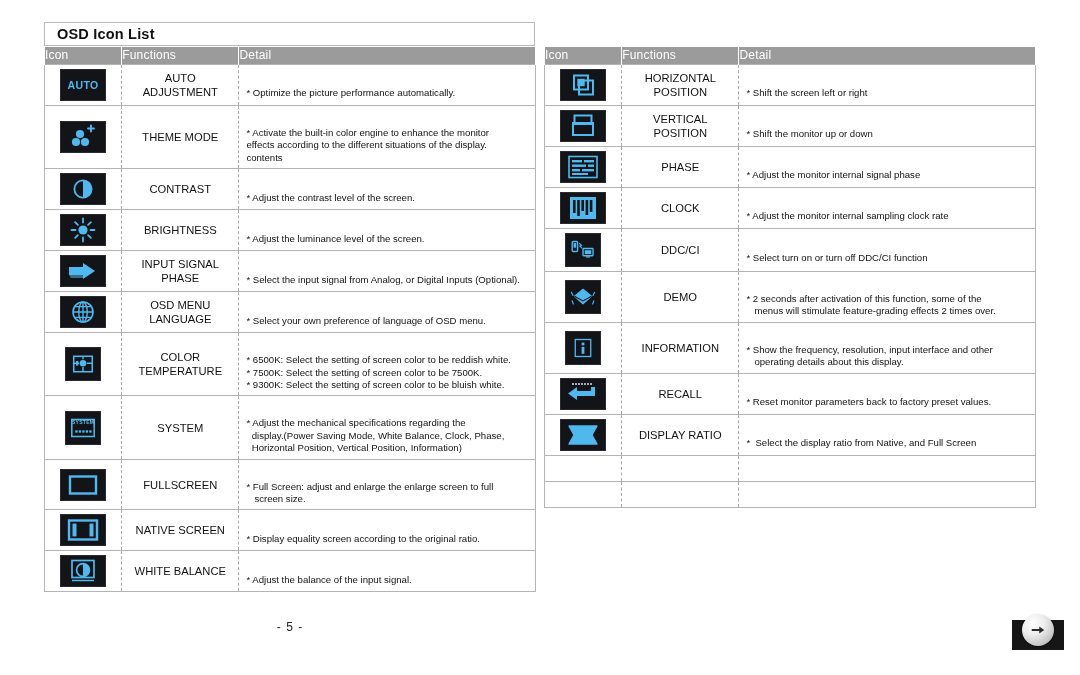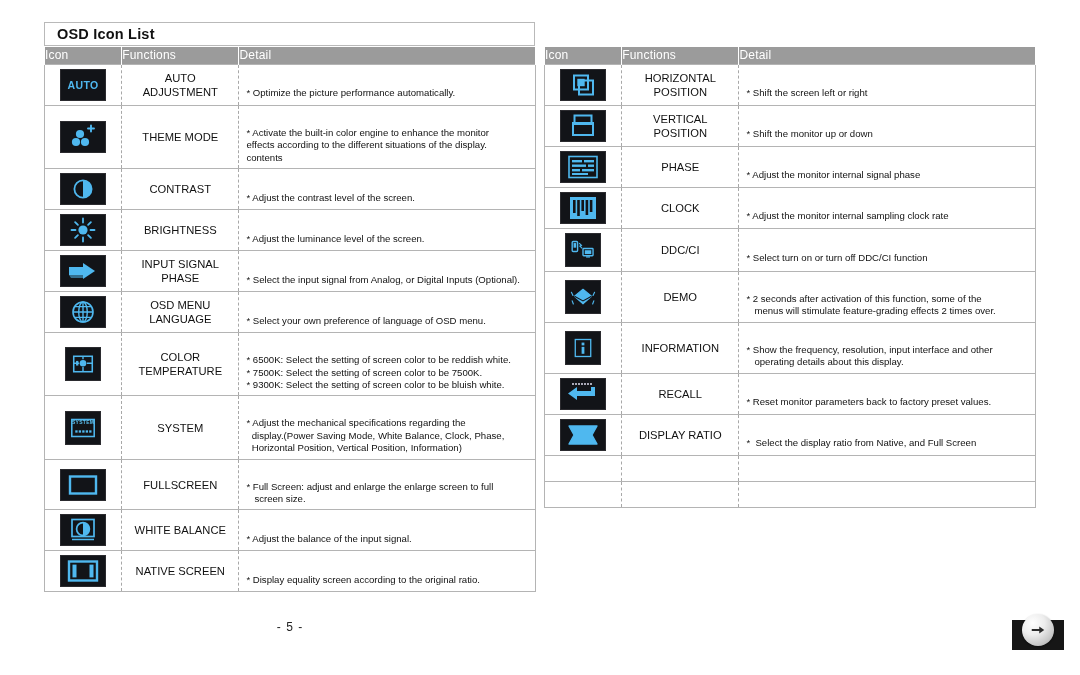--- a/index.html
+++ b/index.html
@@ -304,43 +304,43 @@
         <td class="cell-func">
           <div>FULLSCREEN</div>
         </td>
         <td class="cell-detail">
           <div class="line">* Full Screen: adjust and enlarge the enlarge screen to full</div>
           <div class="line">   screen size.</div>
         </td>
       </tr>
       <tr>
         <td class="cell-icon"><span class="ico"><svg viewBox="0 0 44 30" preserveAspectRatio="xMidYMid meet">
+              <rect x="8" y="5.5" width="28" height="19" fill="none" stroke="#4fb8ef" stroke-width="2.4"></rect>
+              <rect x="11.5" y="8.6" width="4" height="12.8" fill="#4fb8ef"></rect>
+              <rect x="28.5" y="8.6" width="4" height="12.8" fill="#4fb8ef"></rect>
+            </svg></span></td>
+        <td class="cell-func">
+          <div>NATIVE SCREEN</div>
+        </td>
+        <td class="cell-detail">
+          <div class="line">* Display equality screen according to the original ratio.</div>
+        </td>
+      </tr>
+      <tr>
+        <td class="cell-icon"><span class="ico"><svg viewBox="0 0 44 30" preserveAspectRatio="xMidYMid meet">
               <rect x="11" y="4.5" width="22" height="17" fill="none" stroke="#4fb8ef" stroke-width="1.7"></rect>
               <circle cx="22" cy="14" r="6.4" fill="none" stroke="#4fb8ef" stroke-width="1.7"></circle>
               <path d="M22 7.6a6.4 6.4 0 0 1 0 12.8z" fill="#4fb8ef"></path>
               <path d="M11 24.5h22" stroke="#4fb8ef" stroke-width="1.5"></path>
             </svg></span></td>
         <td class="cell-func">
           <div>WHITE BALANCE</div>
         </td>
         <td class="cell-detail">
           <div class="line">* Adjust the balance of the input signal.</div>
-        </td>
-      </tr>
-      <tr>
-        <td class="cell-icon"><span class="ico"><svg viewBox="0 0 44 30" preserveAspectRatio="xMidYMid meet">
-              <rect x="8" y="5.5" width="28" height="19" fill="none" stroke="#4fb8ef" stroke-width="2.4"></rect>
-              <rect x="11.5" y="8.6" width="4" height="12.8" fill="#4fb8ef"></rect>
-              <rect x="28.5" y="8.6" width="4" height="12.8" fill="#4fb8ef"></rect>
-            </svg></span></td>
-        <td class="cell-func">
-          <div>NATIVE SCREEN</div>
-        </td>
-        <td class="cell-detail">
-          <div class="line">* Display equality screen according to the original ratio.</div>
         </td>
       </tr>
     </tbody>
 </table>
 
 <table class="osd-table" id="table-right">
   <colgroup>
     <col class="col-icon">
       <col class="col-func">
       <col class="col-detail">

